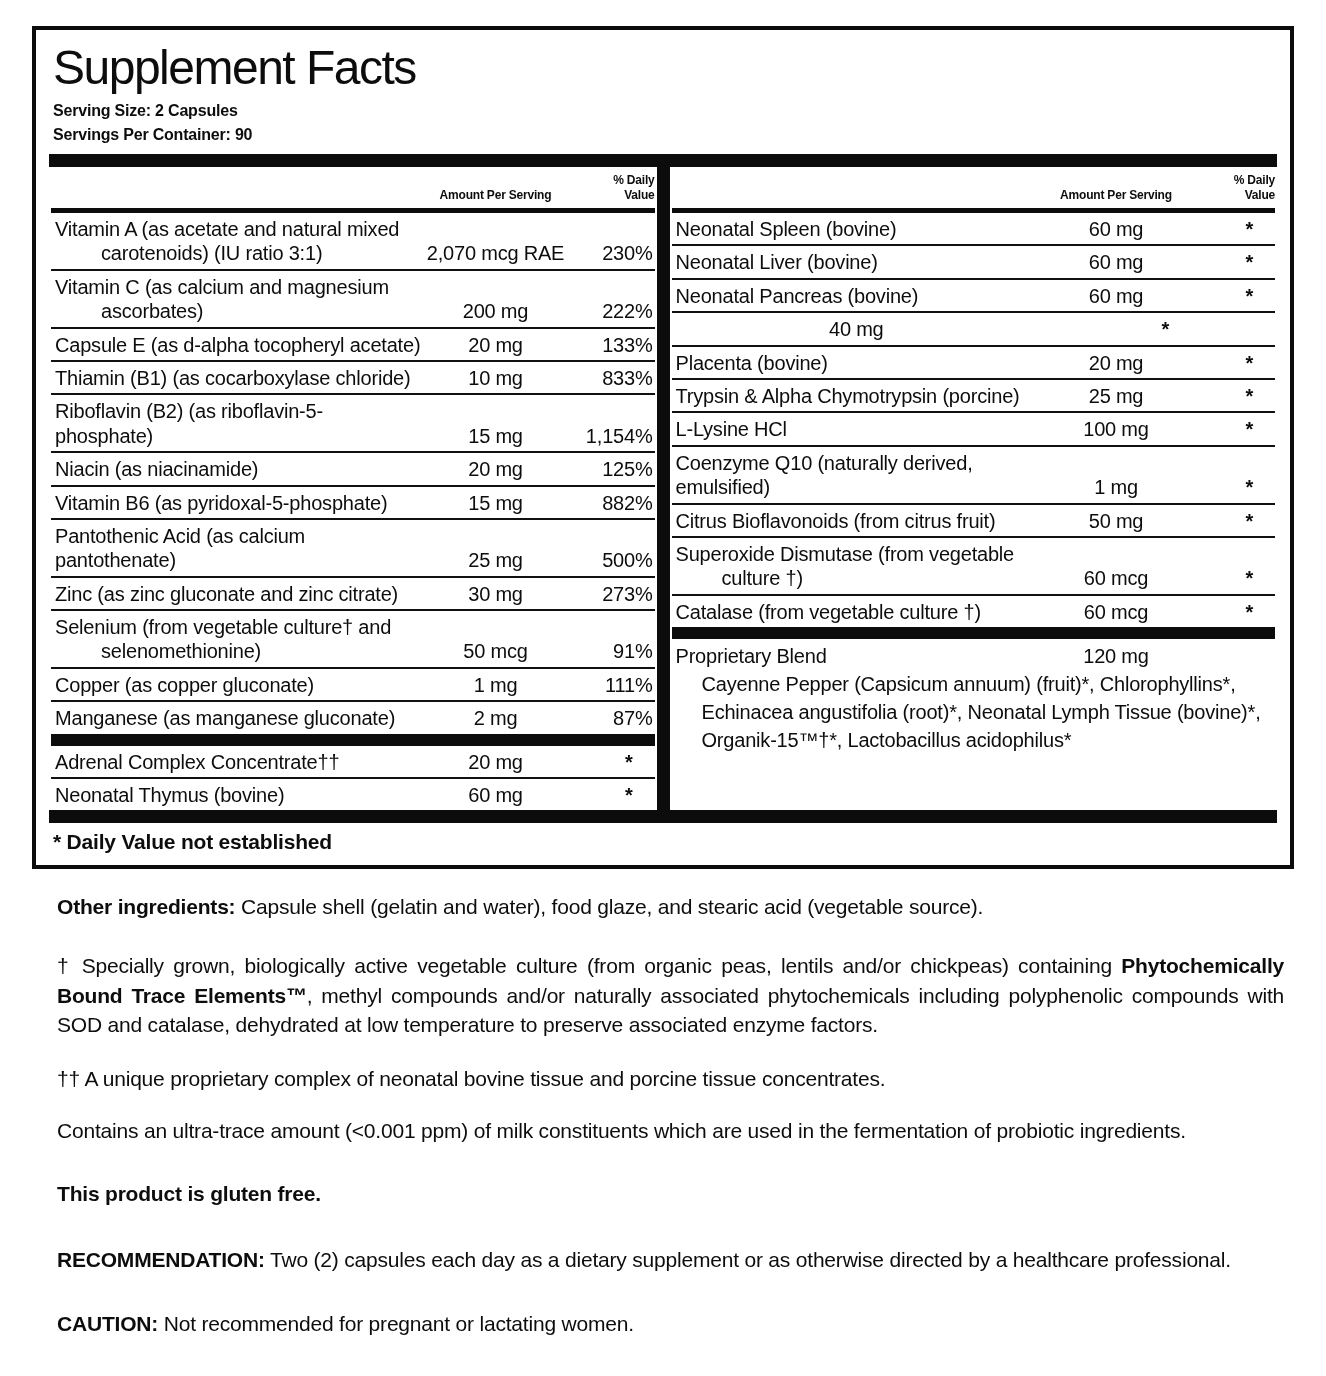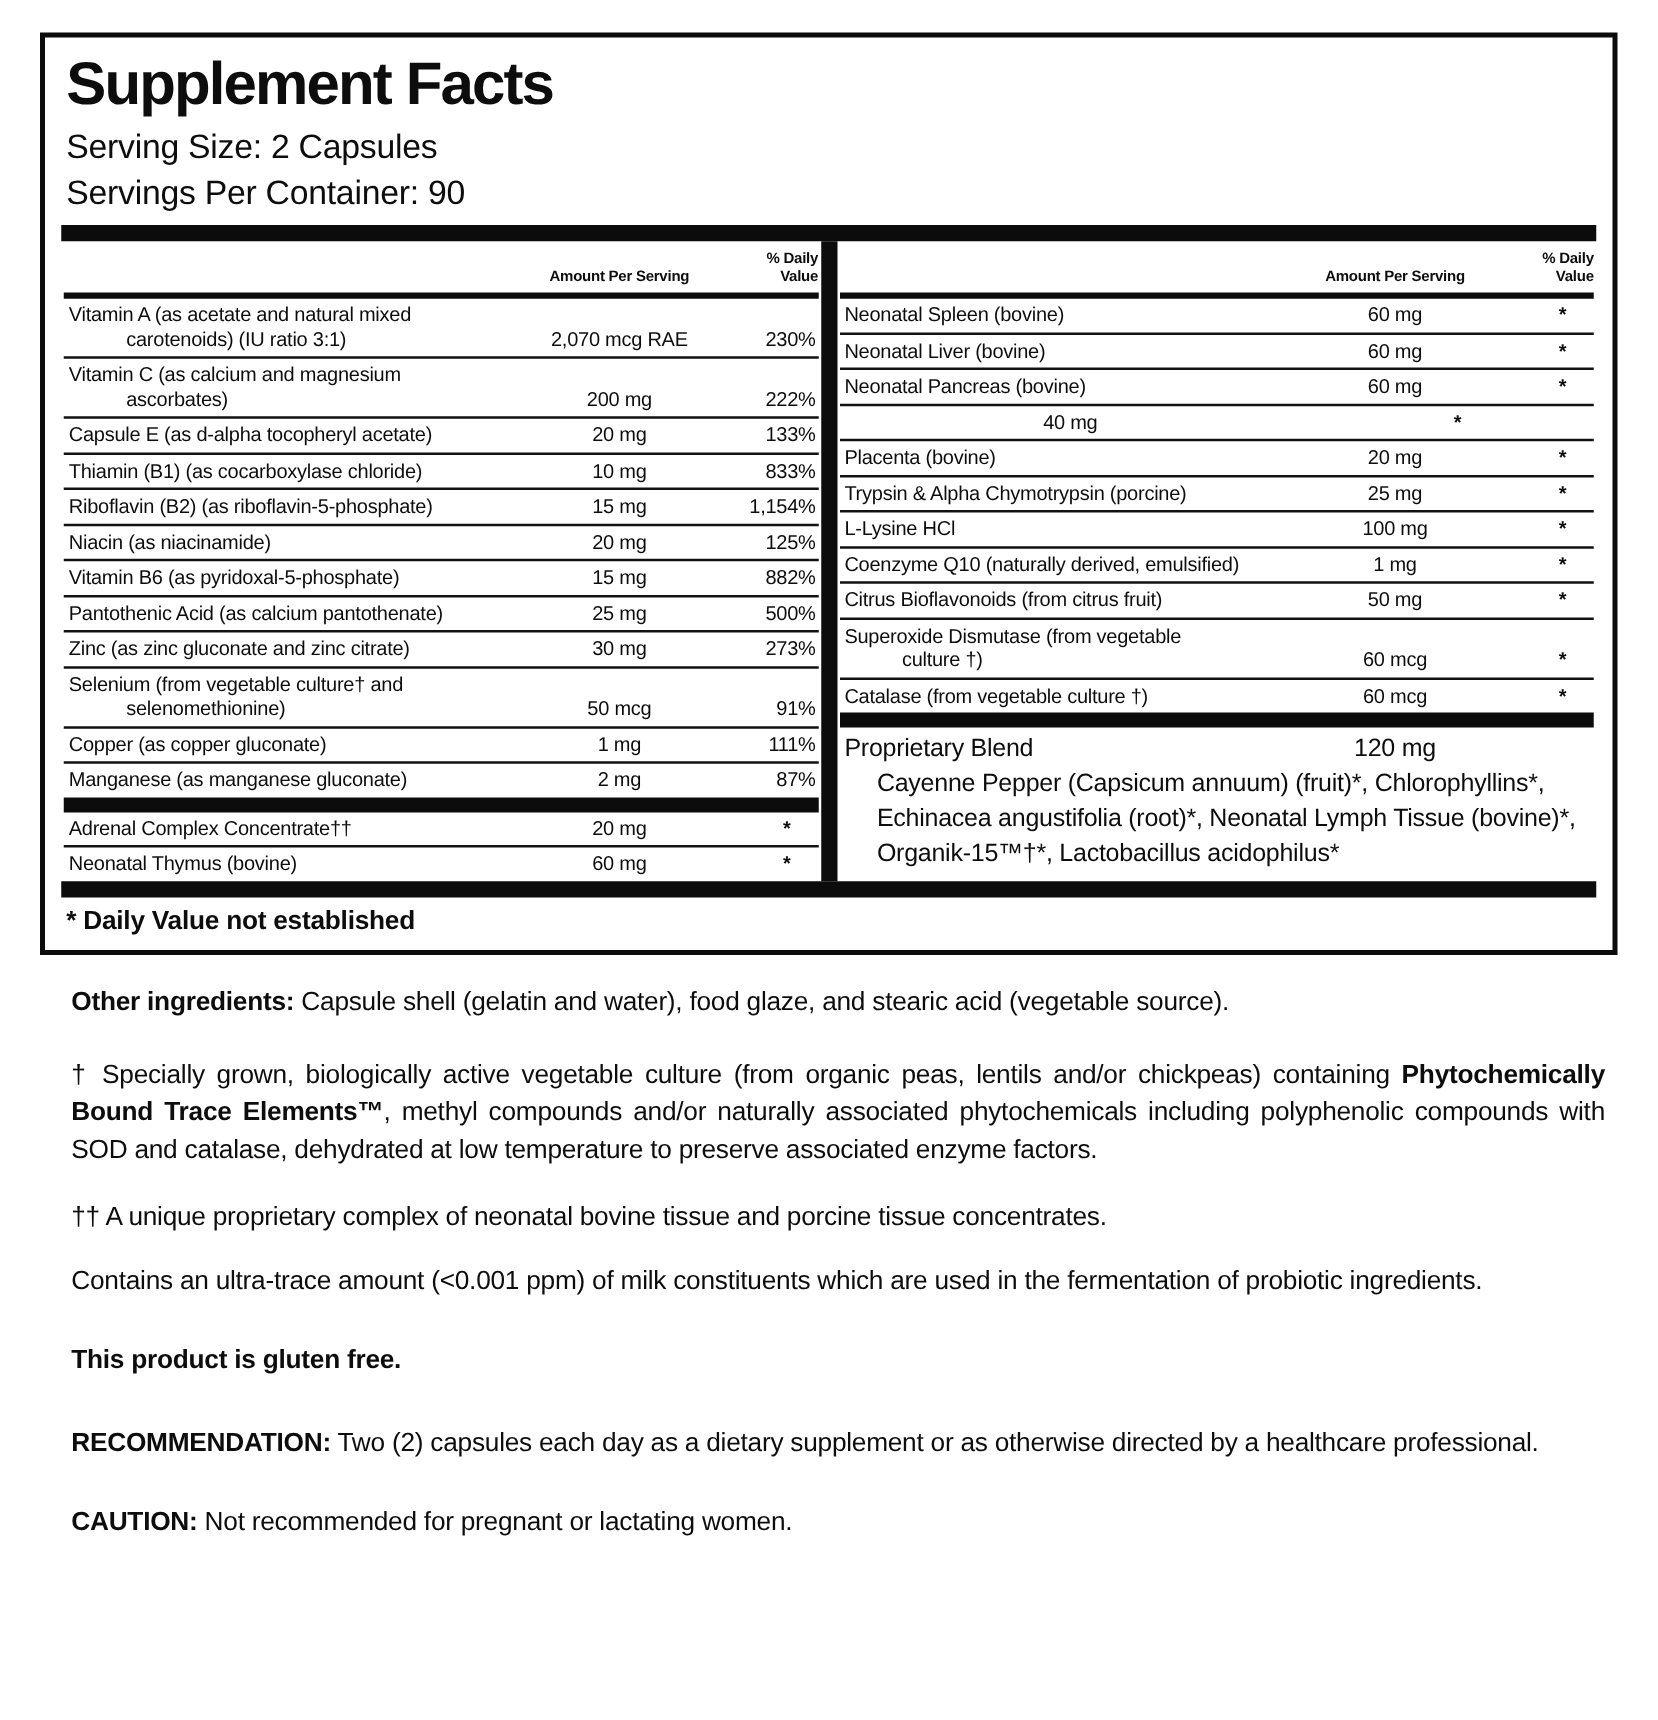--- a/index.html
+++ b/index.html
@@ -7,45 +7,45 @@
     width:1326px;height:1376px;overflow:hidden;
     font-family:"Liberation Sans","DejaVu Sans",sans-serif;
     -webkit-font-smoothing:antialiased;
   }
   .label-box{
     margin:26px 32px 0 32px;
     border:4px solid #0c0c0c;
     padding:10px 13px 6px 13px;
   }
   .panel-title{
-    font-size:48px;font-weight:bold;letter-spacing:-1.5px;
+    font-size:48px;font-weight:normal;letter-spacing:-1.5px;
     margin:4px 0 10px 4px;line-height:1.0;
   }
   .serving-line{
-    font-size:27px;font-weight:normal;margin:2px 0 6px 4px;letter-spacing:-0.2px;
+    font-size:16px;font-weight:bold;margin:2px 0 6px 4px;letter-spacing:-0.2px;
   }
   .bar{background:#0c0c0c;height:13px;}
   .bar.top{margin-top:10px;}
   .bar.bottom{margin-top:0px;}
   .facts-table{
     display:grid;grid-template-columns:1fr 13px 1fr;
   }
   .vdivider{background:#0c0c0c;}
   .col{padding:0 2px;}
   .hdr-row,.n-row{
     display:grid;grid-template-columns:1fr 150px 84px;
     align-items:end;
   }
   .hdr-row{padding:6px 0 5px 0;border-bottom:5px solid #0c0c0c;}
   .hdr-cell{font-size:12px;font-weight:bold;text-align:center;line-height:1.25;letter-spacing:-0.2px;}
   .hdr-amount{max-width:118px;justify-self:center;}
   .hdr-dv{max-width:66px;justify-self:end;text-align:right;}
   .rows .n-row{border-top:2px solid #111;}
   .rows .n-row:first-child{border-top:none;}
-  .n-row{padding:4px 0 3px 0;font-size:16px;line-height:1.22;letter-spacing:-0.2px;}
+  .n-row{padding:4px 0 3px 0;font-size:20px;line-height:1.22;letter-spacing:-0.2px;}
   .cell-name div.cont{padding-left:46px;}
   .cell-name{padding-left:4px;}
   .cell-amount{text-align:center;white-space:nowrap;}
   .cell-dv{text-align:right;padding-right:2px;white-space:nowrap;}
   .cell-dv.star{padding-right:22px;font-weight:bold;}
   .section-bar{background:#0c0c0c;height:12px;margin:0;}
   .blend-block{padding:4px 0 6px 0;font-size:20px;line-height:1.3;letter-spacing:-0.2px;}
   .blend-head{display:grid;grid-template-columns:1fr 150px 84px;align-items:end;}
   .blend-desc{padding-left:30px;padding-top:2px;}
   .footnote{

